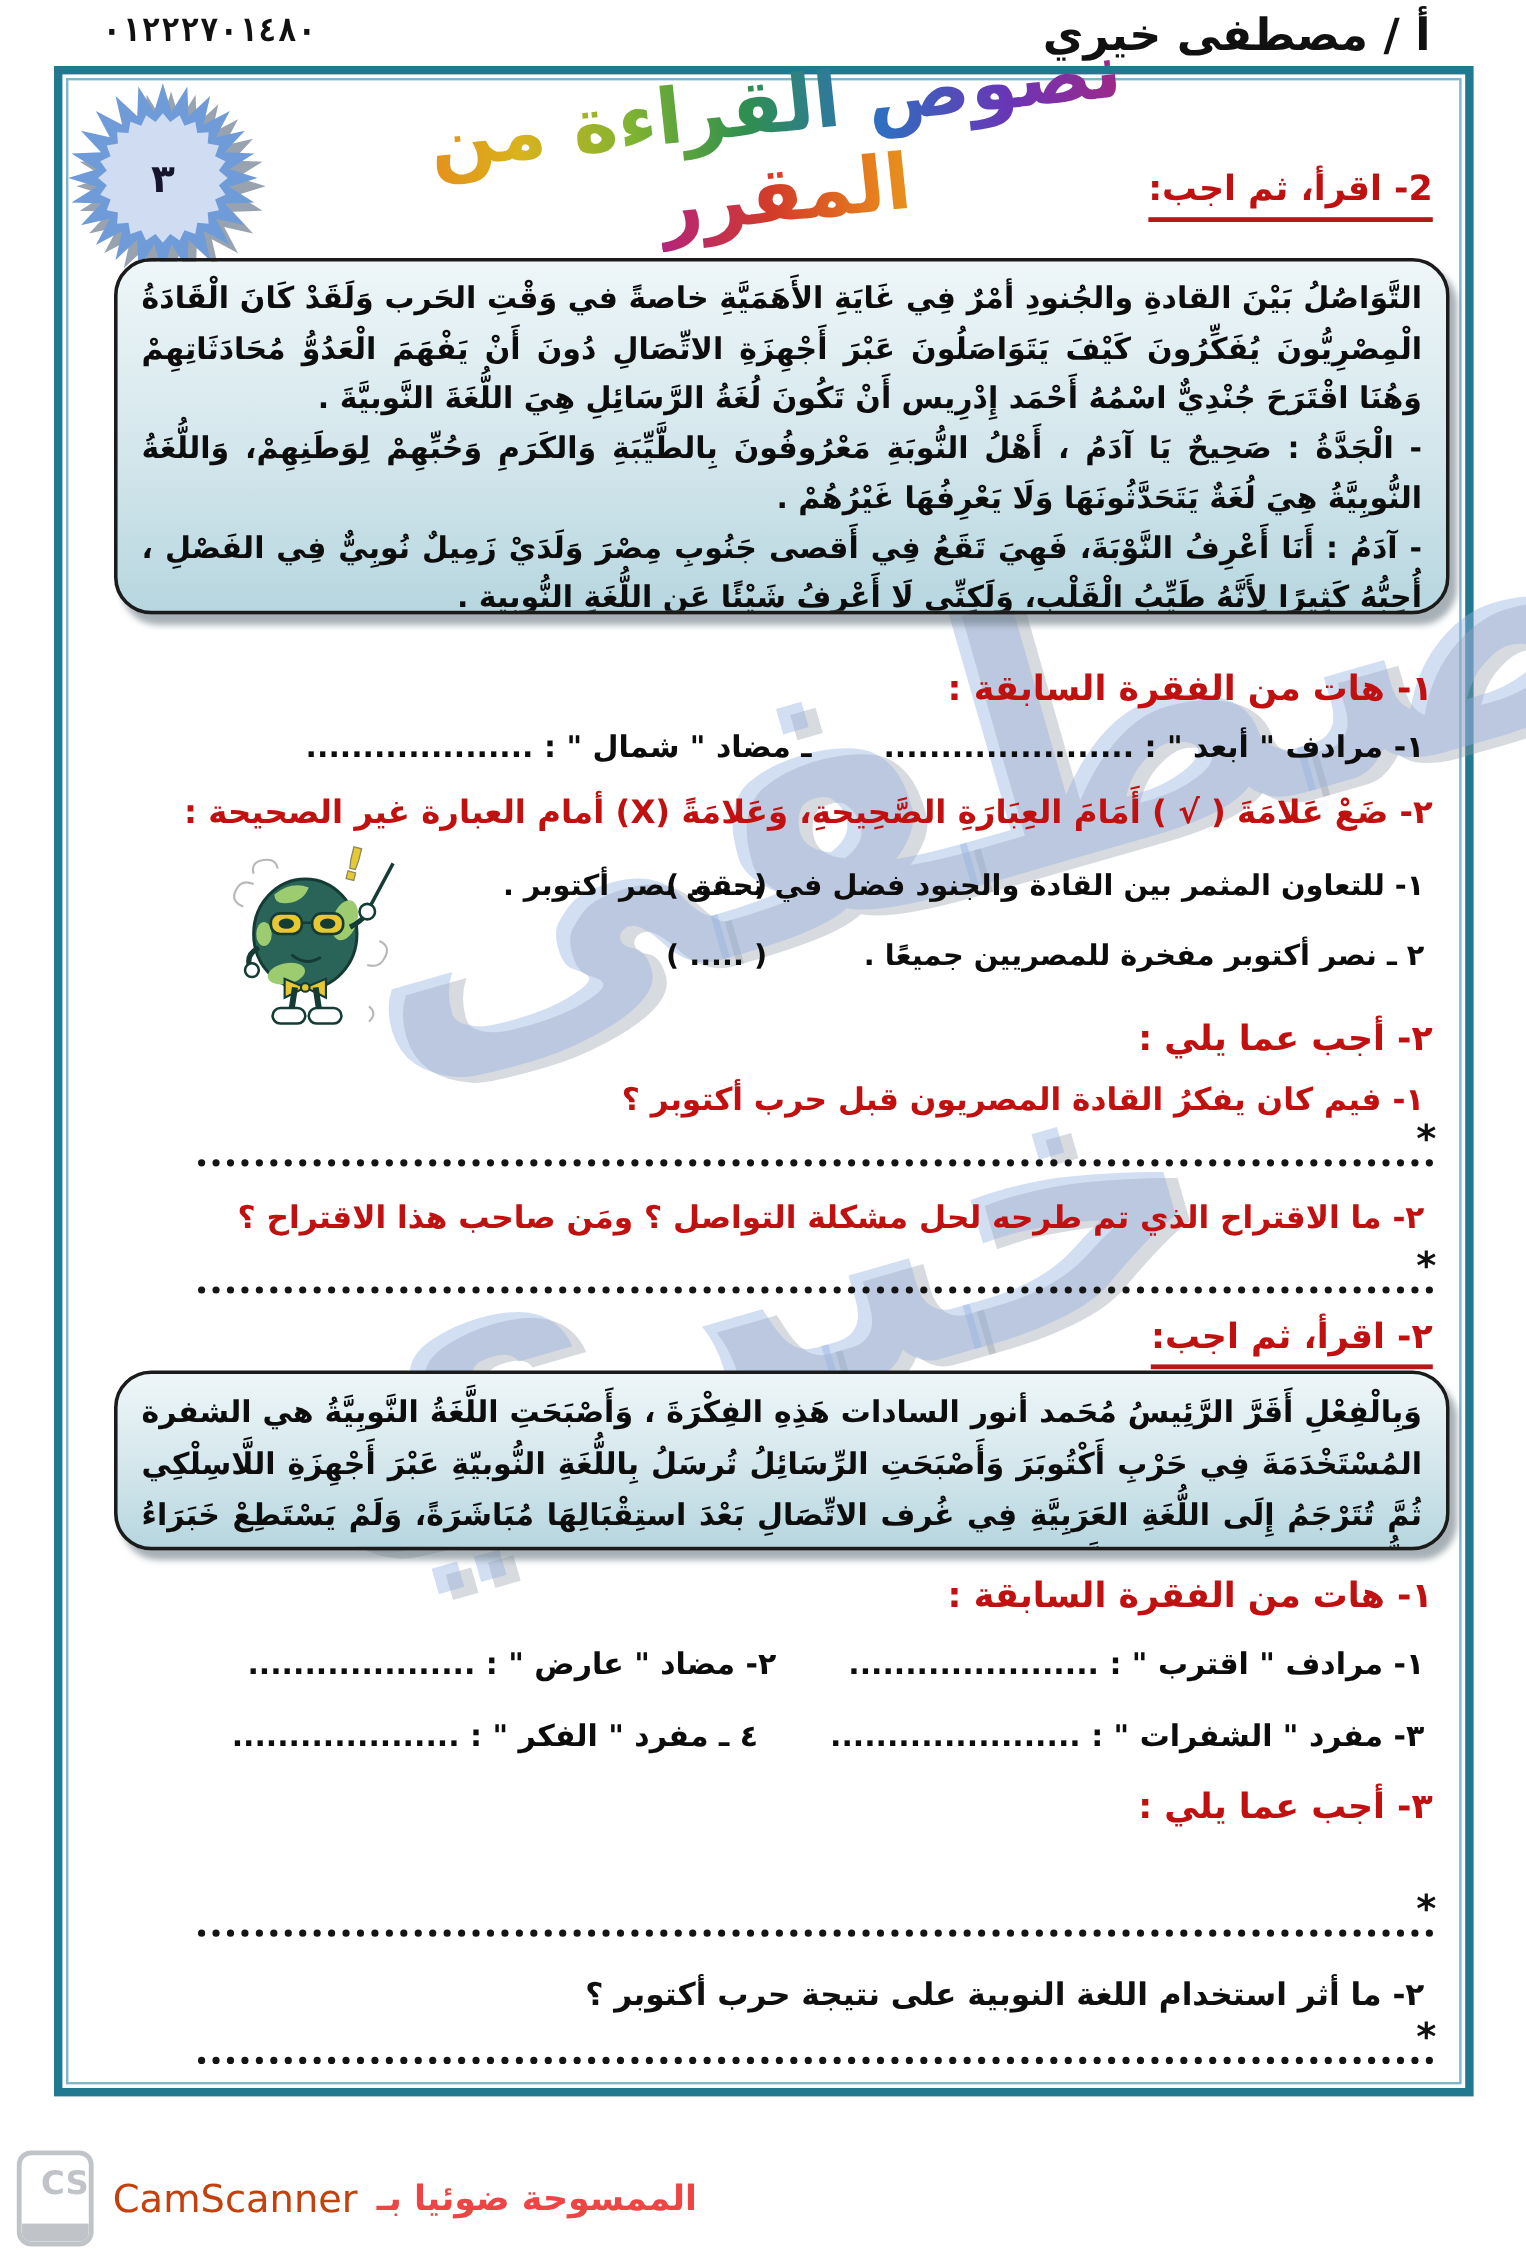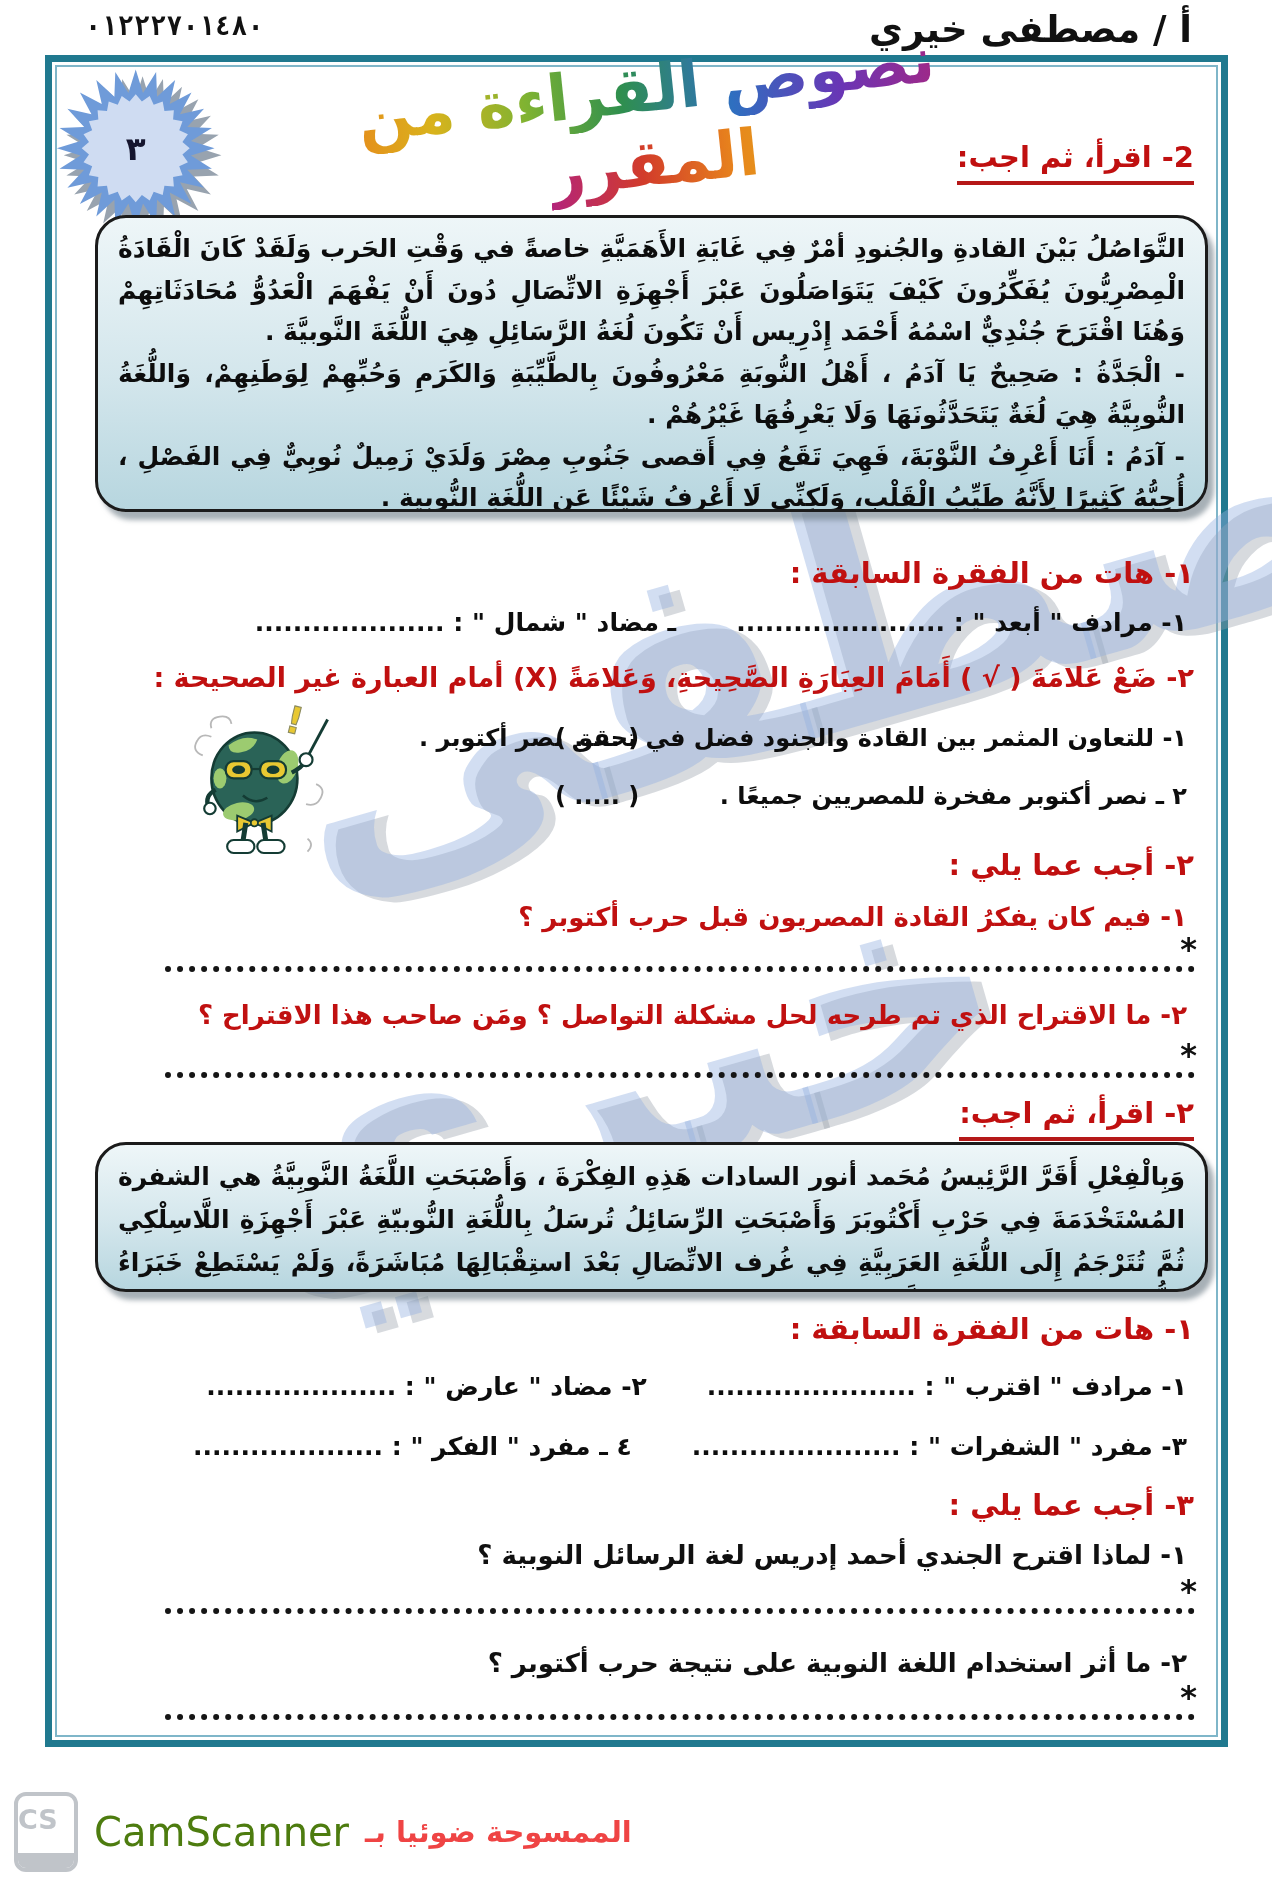--- a/index.html
+++ b/index.html
@@ -61,24 +61,24 @@
   .mascot{position:absolute;top:698px;left:178px;width:160px;height:165px;}
   .logo{position:absolute;top:850px;left:70px;width:360px;text-align:center;z-index:3;}
   .logo-name{font-size:36px;font-weight:bold;letter-spacing:1px;color:#b5e08c;white-space:nowrap;
     text-shadow:2px 0 0 #17453c,-2px 0 0 #17453c,0 2px 0 #17453c,0 -2px 0 #17453c,
                 2px 2px 0 #17453c,-2px -2px 0 #17453c,2px -2px 0 #17453c,-2px 2px 0 #17453c,4px 4px 0 rgba(23,69,60,.75);}
   .logo-sub{font-size:20px;font-weight:bold;letter-spacing:11px;color:#1d5c50;margin-top:3px;}
 
   
   .footer{position:absolute;top:1792px;left:14px;display:flex;align-items:center;gap:16px;color:#c0c4c9;z-index:2;}
   .cs-badge{position:relative;width:56px;height:72px;border:4px solid #c0c4c9;border-radius:12px;
-            display:flex;align-items:flex-start;justify-content:flex-start;overflow:hidden;}
+            display:flex;align-items:flex-start;justify-content:flex-end;overflow:hidden;}
   .cs-letters{font-size:27px;font-weight:bold;color:#c0c4c9;margin-top:8px;}
   .cs-foot{position:absolute;left:0;right:0;bottom:0;height:15px;background:#c0c4c9;}
-  .cs-brand{font-size:40px;color:#4d7c0f;}
+  .cs-brand{font-size:32px;color:#c2410c;}
   .cs-ar{font-size:29px;font-weight:bold;color:#ef4444;direction:rtl;}
 </style>
 </head>
 <body>
 
 <div class="page">
 
   <div class="hdr-phone">٠١٢٢٢٧٠١٤٨٠</div>
   <div class="hdr-name">أ / مصطفى خيري</div>
 
@@ -154,21 +154,20 @@
       <span>١-  مرادف " اقترب " : ......................</span>
       <span>٢- مضاد " عارض  " : ....................</span>
     </div>
     <div class="vrow" style="top:1432px;">
       <span>٣- مفرد " الشفرات " : ......................</span>
       <span>٤ ـ مفرد " الفكر " : ....................</span>
     </div>
 
     <div class="red-h" style="top:1488px;right:78px;">٣- أجب عما يلي :</div>
 
-    <div class="blk-q" style="top:1540px;right:85px;">١- لماذا اقترح الجندي أحمد إدريس لغة الرسائل النوبية ؟</div>
     <div class="ansline" style="top:1608px;">
       <span class="star">*</span>
     </div>
 
     <div class="blk-q" style="top:1648px;right:85px;">٢- ما أثر استخدام اللغة النوبية على نتيجة حرب أكتوبر ؟</div>
     <div class="ansline" style="top:1714px;">
       <span class="star">*</span>
     </div>
 
     <svg class="mascot" viewBox="0 0 210 230">

